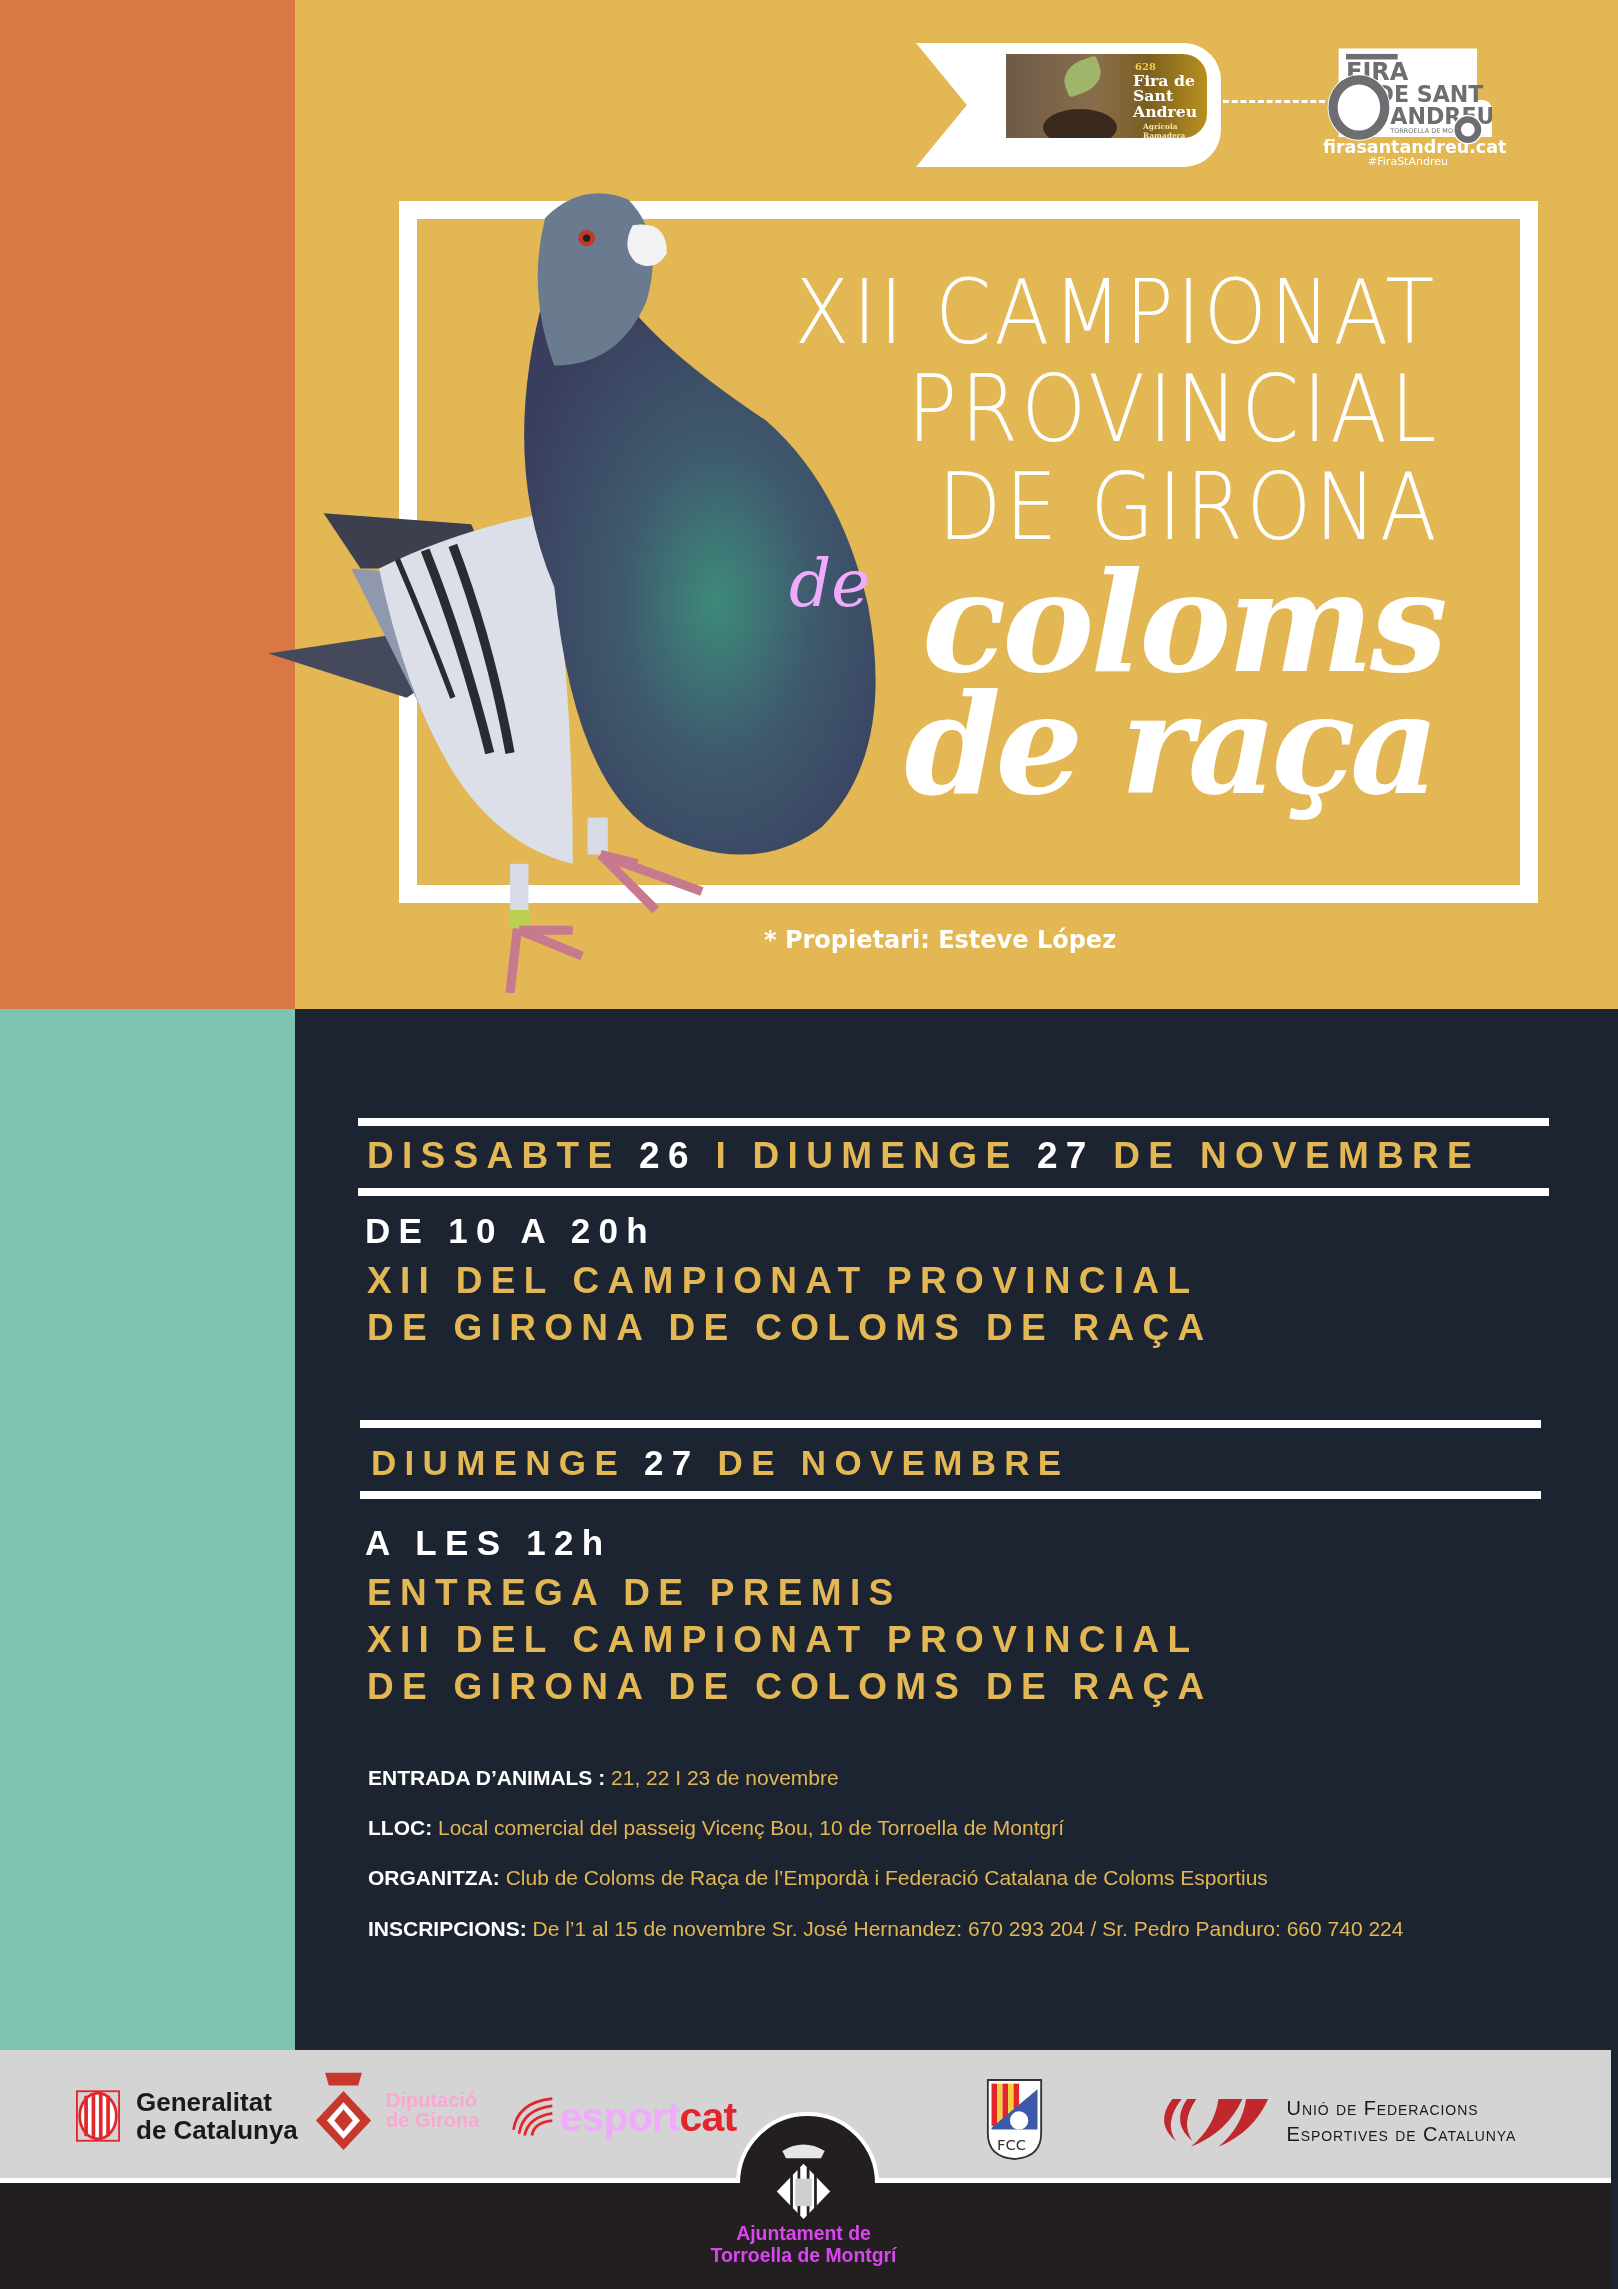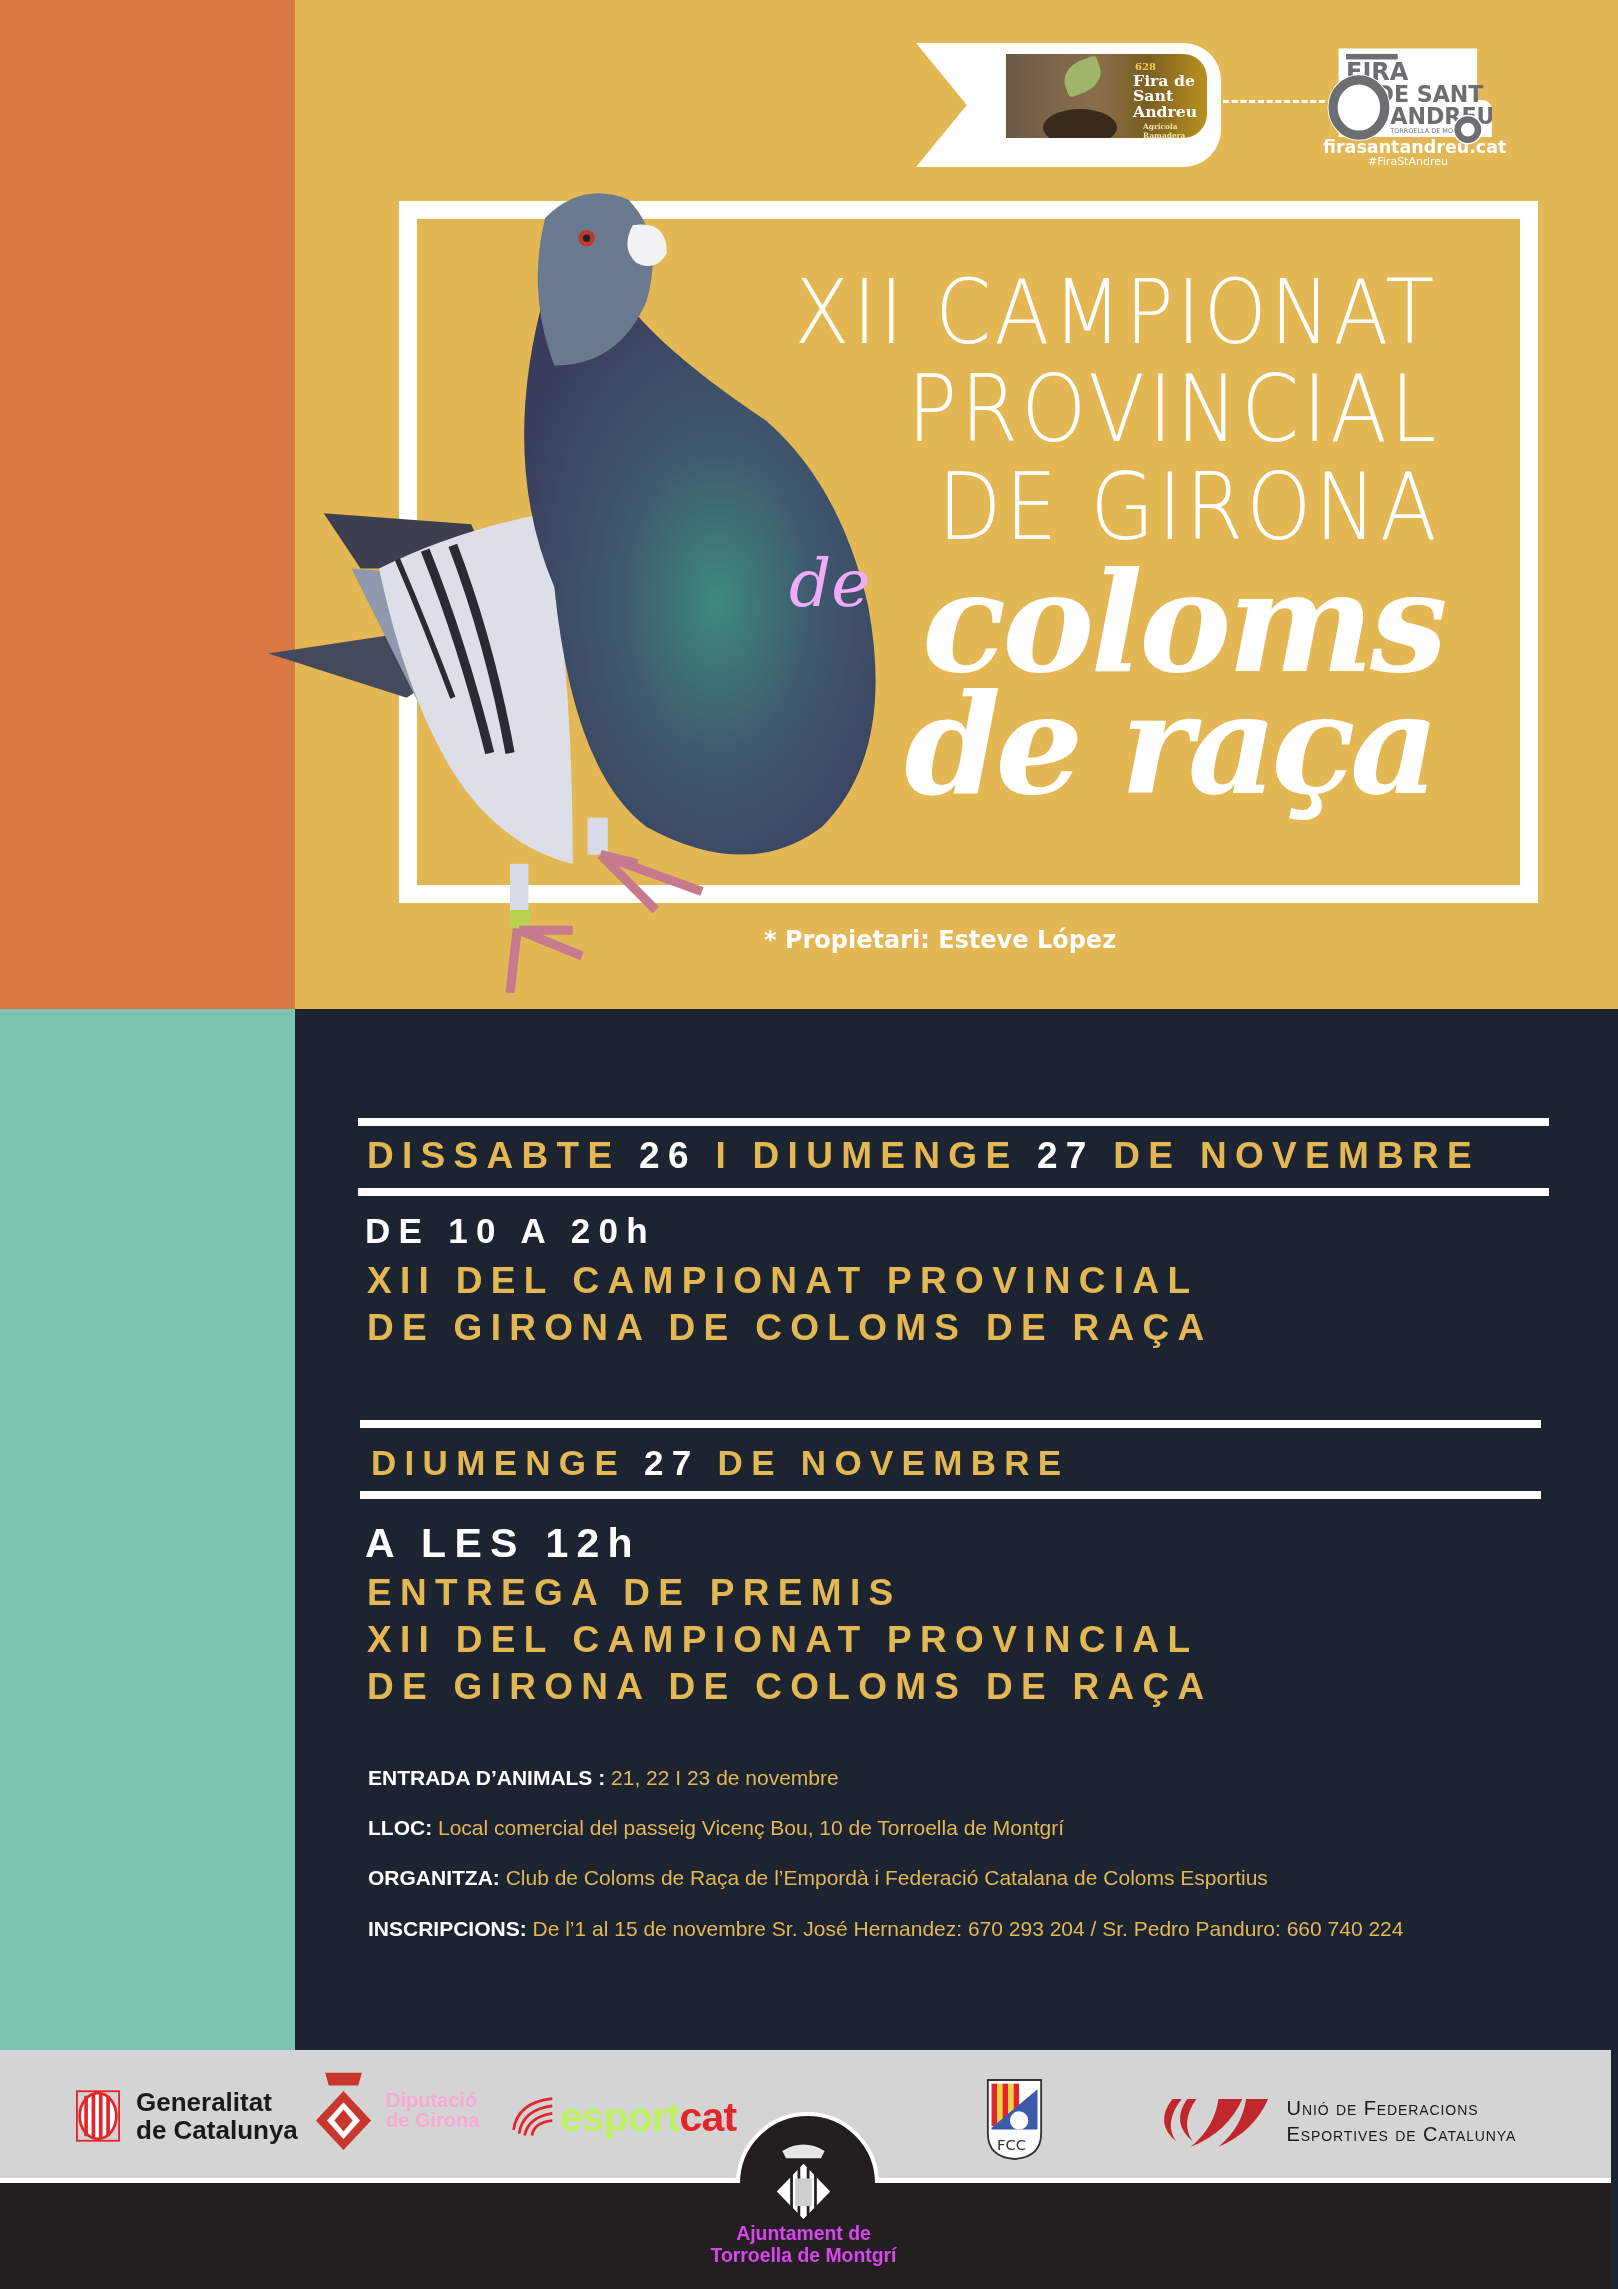--- a/index.html
+++ b/index.html
@@ -51,21 +51,21 @@
   .gold{color:#e2b754;}
   .white{color:#fff;}
   #r1{left:358px;top:1118px;width:1191px;}
   #r2{left:358px;top:1188px;width:1191px;}
   #date1{left:367px;top:1134px;font-size:37px;line-height:44px;}
   #time1{left:365px;top:1209px;font-size:35px;line-height:44px;}
   #desc1{left:367px;top:1257px;font-size:37px;line-height:47px;}
   #r3{left:360px;top:1420px;width:1181px;}
   #r4{left:360px;top:1491px;width:1181px;}
   #date2{left:371px;top:1441px;font-size:35px;line-height:44px;}
-  #time2{left:365px;top:1521px;font-size:41px;line-height:44px;}
+  #time2{left:365px;top:1521px;font-size:35px;line-height:44px;}
   #desc2{left:367px;top:1569px;font-size:37px;line-height:47px;}
 
   .info{left:368px;font-family:"Liberation Sans",sans-serif;font-size:21px;color:#e2b754;white-space:nowrap;}
   .info b{color:#fff;}
   #info0{top:1766px;} #info1{top:1816px;} #info2{top:1866px;} #info3{top:1917px;}
 
   
   .logo{position:absolute;display:flex;align-items:center;}
   #lg-gen{left:76px;top:2088px;}
   #lg-gen .txt{margin-left:16px;font:bold 26px/28px "Liberation Sans",sans-serif;color:#1a1a1a;}
@@ -221,21 +221,21 @@
     <div>de Girona</div>
   </div>
 </div>
 <div class="logo" id="lg-esp">
   <svg width="48" height="48" viewBox="0 0 52 52">
     <path d="M48 6 Q10 10 6 40" stroke="#e2262b" stroke-width="3" fill="none"></path>
     <path d="M48 14 Q16 18 12 44" stroke="#e2262b" stroke-width="3" fill="none"></path>
     <path d="M48 22 Q22 26 18 46" stroke="#e2262b" stroke-width="3" fill="none"></path>
     <path d="M48 30 Q28 32 26 46" stroke="#e2262b" stroke-width="3" fill="none"></path>
   </svg>
-  <div class="txt"><span style="color:#bef264">esport</span><span>cat</span></div>
+  <div class="txt"><span style="color:#f0abfc">esport</span><span>cat</span></div>
 </div>
 <div class="logo" id="lg-fcc">
   <svg width="57" height="83" viewBox="0 0 62 90">
     <path d="M2 2 H60 V60 Q60 86 31 88 Q2 86 2 60 Z" fill="#fff" stroke="#333" stroke-width="2"></path>
     <rect x="6" y="6" width="6" height="46" fill="#e2262b"></rect>
     <rect x="12" y="6" width="6" height="46" fill="#f4d03f"></rect>
     <rect x="18" y="6" width="6" height="40" fill="#e2262b"></rect>
     <rect x="24" y="6" width="6" height="34" fill="#f4d03f"></rect>
     <rect x="30" y="6" width="6" height="28" fill="#e2262b"></rect>
     <path d="M6 54 L56 12 V56 H6 Z" fill="#3b5ba9"></path>

